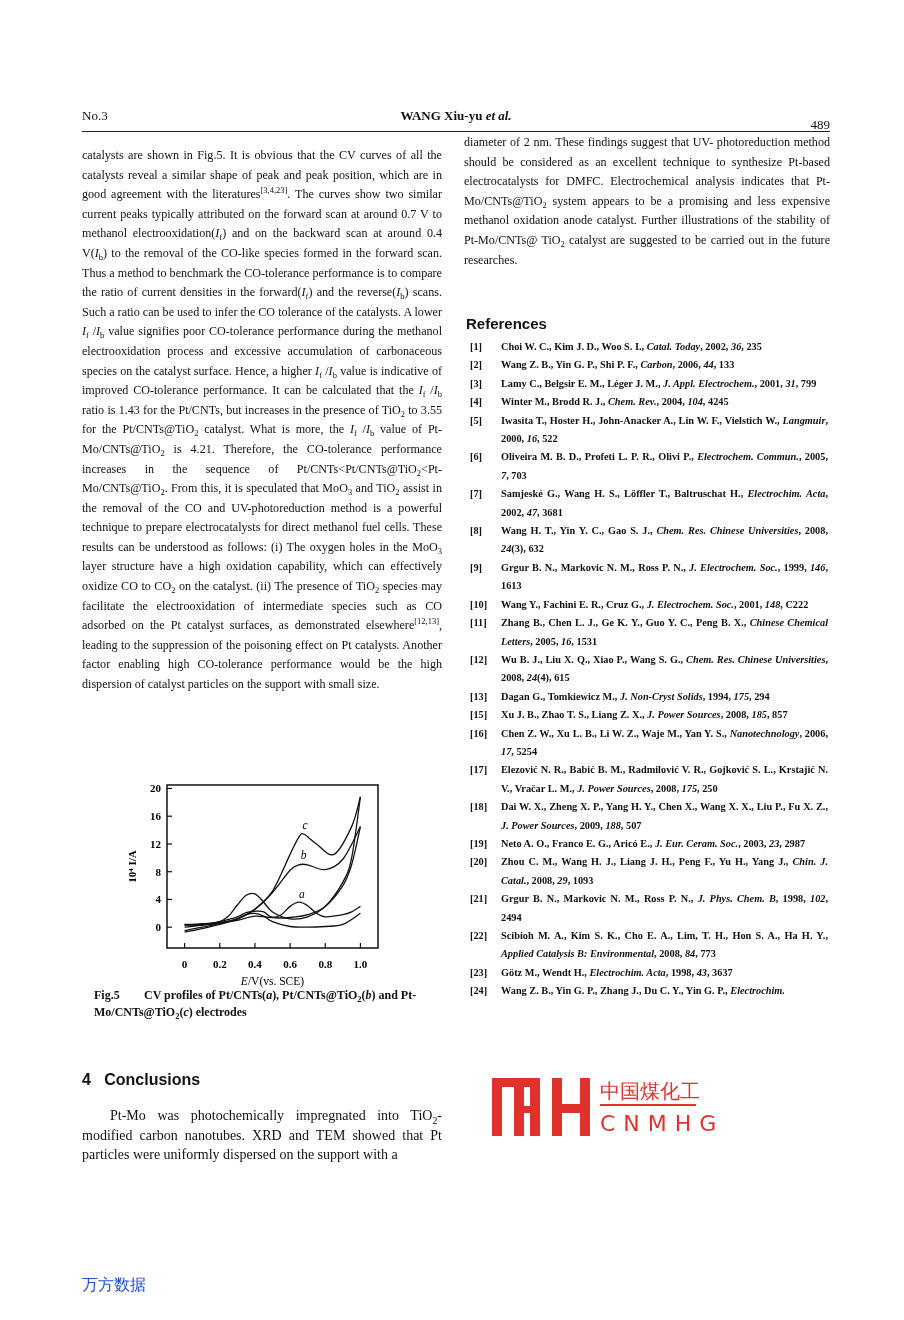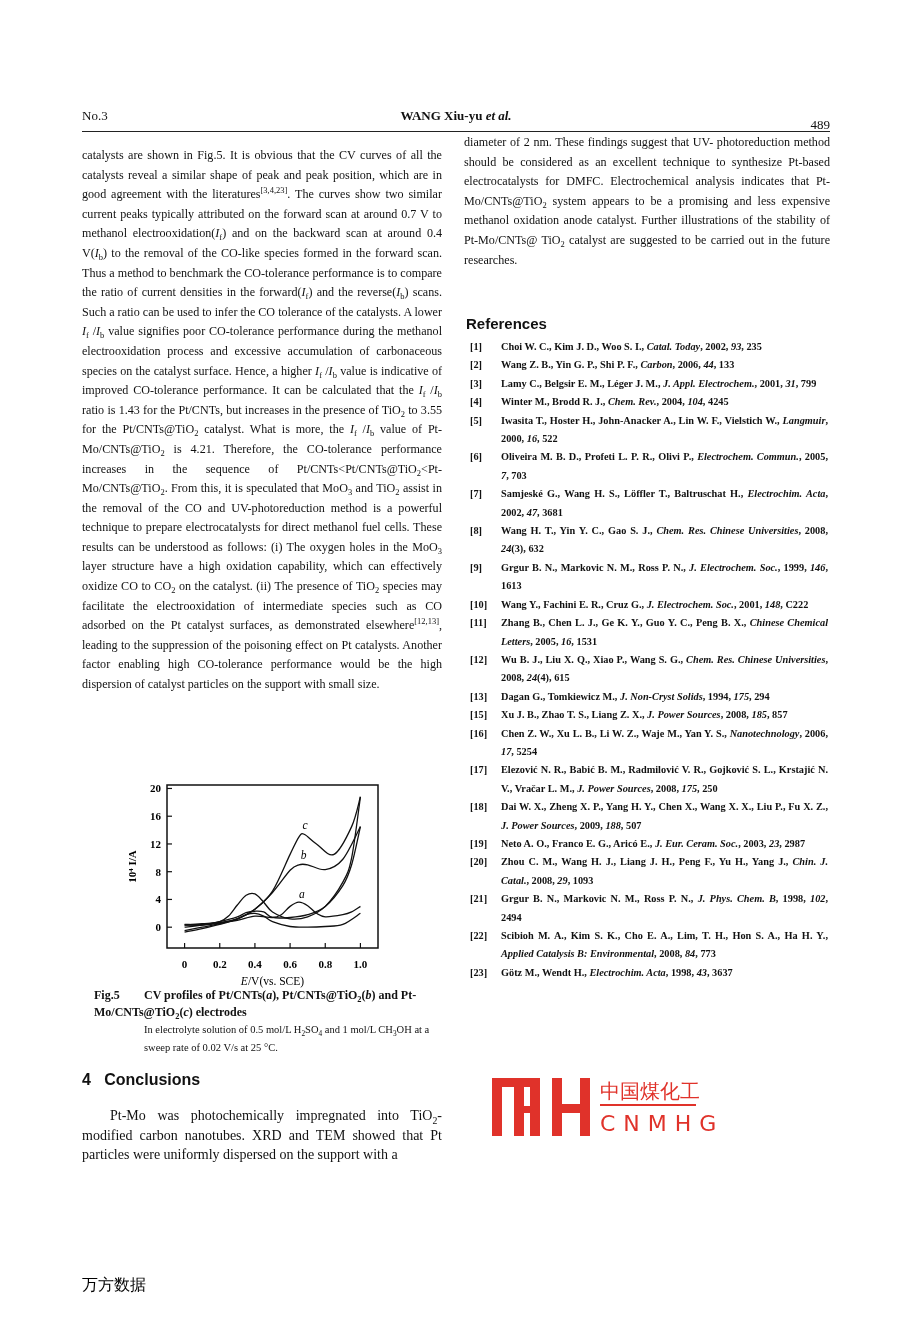--- a/index.html
+++ b/index.html
@@ -30,21 +30,21 @@
   .chart { position: absolute; left: 90px; top: 780px; width: 320px; height: 210px; }
   .caption { position: absolute; left: 94px; top: 987px; width: 345px; font-size: 12px; line-height: 17px; }
   .caption .fig { font-weight: bold; display: inline-block; width: 50px; }
   .caption .title { font-weight: bold; }
   .caption .note { font-size: 10.5px; line-height: 18px; padding-left: 50px; }
   .conclusions-title { position: absolute; left: 82px; top: 1071px; }
   .conclusions { position: absolute; left: 82px; top: 1106px; width: 360px; font-size: 14px;
                  line-height: 19.6px; text-align: justify; }
   .logo { position: absolute; left: 492px; top: 1076px; width: 230px; height: 64px; }
   .footer { position: absolute; left: 82px; top: 1275px; font-family: "DejaVu Sans", sans-serif;
-            font-size: 16px; color: #000000; }
+            font-size: 16px; color: #1d4ed8; }
 </style>
 </head>
 <body>
 
 <div class="header">
   <span class="left">No.3</span>
   <span class="center"><span>WANG Xiu-yu</span> <i>et al.</i></span>
   <span class="right">489</span>
 </div>
 <div class="header-rule"></div>
@@ -91,39 +91,38 @@
       <text x="212.39166666666665" y="48.69787234042555" font-size="11.5" font-style="italic" font-family="Liberation Serif, serif">c</text>
       <text x="210.6333333333333" y="79.21702127659574" font-size="11.5" font-style="italic" font-family="Liberation Serif, serif">b</text>
       <text x="208.87499999999997" y="118.05957446808512" font-size="11.5" font-style="italic" font-family="Liberation Serif, serif">a</text>
     </svg>
 </div>
 
 <div class="caption">
   <div class="title-line">
     <span class="fig">Fig.5</span><span class="title" id="fig-title">CV profiles of Pt/CNTs(<i>a</i>), Pt/CNTs@TiO<sub>2</sub>(<i>b</i>) and Pt-Mo/CNTs@TiO<sub>2</sub>(<i>c</i>) electrodes</span>
   </div>
-  <div class="note" id="fig-note">In electrolyte solution of 0.5 mol/L H<sub>2</sub>SO<sub>4</sub> and 1 mol/L CH<sub>3</sub>OH at a sweep rate of 0.02 V/s at 25 °C.</div>
 </div>
 
 <div class="conclusions-title">
   <h2 class="sec-title"><span>4</span>&nbsp;&nbsp;&nbsp;<span>Conclusions</span></h2>
 </div>
 <div class="conclusions">
   <p class="para indent" id="concl-left">Pt-Mo was photochemically impregnated into TiO<sub>2</sub>-modified carbon nanotubes. XRD and TEM showed that Pt particles were uniformly dispersed on the support with a</p>
 </div>
 
 <div class="col col-right">
   <p class="para" id="concl-right">diameter of 2 nm. These findings suggest that UV- photoreduction method should be considered as an excellent technique to synthesize Pt-based electrocatalysts for DMFC. Electrochemical analysis indicates that Pt-Mo/CNTs@TiO<sub>2</sub> system appears to be a promising and less expensive methanol oxidation anode catalyst. Further illustrations of the stability of Pt-Mo/CNTs@ TiO<sub>2</sub> catalyst are suggested to be carried out in the future researches.</p>
 </div>
 
 <div class="refs-title">References</div>
 <div class="refs" id="refs">
     <div class="ref">
       <span class="num">[1]</span>
-      <span class="body">Choi W. C., Kim J. D., Woo S. I., <i>Catal. Today</i>, 2002, <i>93</i>, 235</span>
+      <span class="body">Choi W. C., Kim J. D., Woo S. I., <i>Catal. Today</i>, 2002, <i>36</i>, 235</span>
     </div>
     <div class="ref">
       <span class="num">[2]</span>
       <span class="body">Wang Z. B., Yin G. P., Shi P. F., <i>Carbon</i>, 2006, <i>44</i>, 133</span>
     </div>
     <div class="ref">
       <span class="num">[3]</span>
       <span class="body">Lamy C., Belgsir E. M., Léger J. M., <i>J. Appl. Electrochem.</i>, 2001, <i>31</i>, 799</span>
     </div>
     <div class="ref">
@@ -194,20 +193,24 @@
       <span class="num">[21]</span>
       <span class="body">Grgur B. N., Markovic N. M., Ross P. N., <i>J. Phys. Chem. B</i>, 1998, <i>102</i>, 2494</span>
     </div>
     <div class="ref">
       <span class="num">[22]</span>
       <span class="body">Scibioh M. A., Kim S. K., Cho E. A., Lim, T. H., Hon S. A., Ha H. Y., <i>Applied Catalysis B: Environmental</i>, 2008, <i>84</i>, 773</span>
     </div>
     <div class="ref">
       <span class="num">[23]</span>
       <span class="body">Götz M., Wendt H., <i>Electrochim. Acta</i>, 1998, <i>43</i>, 3637</span>
+    </div>
+    <div class="ref">
+      <span class="num">[24]</span>
+      <span class="body">Wang Z. B., Yin G. P., Zhang J., Du C. Y., Yin G. P., <i>Electrochim.</i></span>
     </div>
   </div>
 
 <div class="logo">
   <svg width="230" height="64">
     <g fill="#e0322a">
       <rect x="0" y="2" width="46" height="9"></rect>
       <rect x="0" y="2" width="10" height="58"></rect>
       <rect x="22" y="2" width="10" height="58"></rect>
       <rect x="22" y="30" width="24" height="7"></rect>

